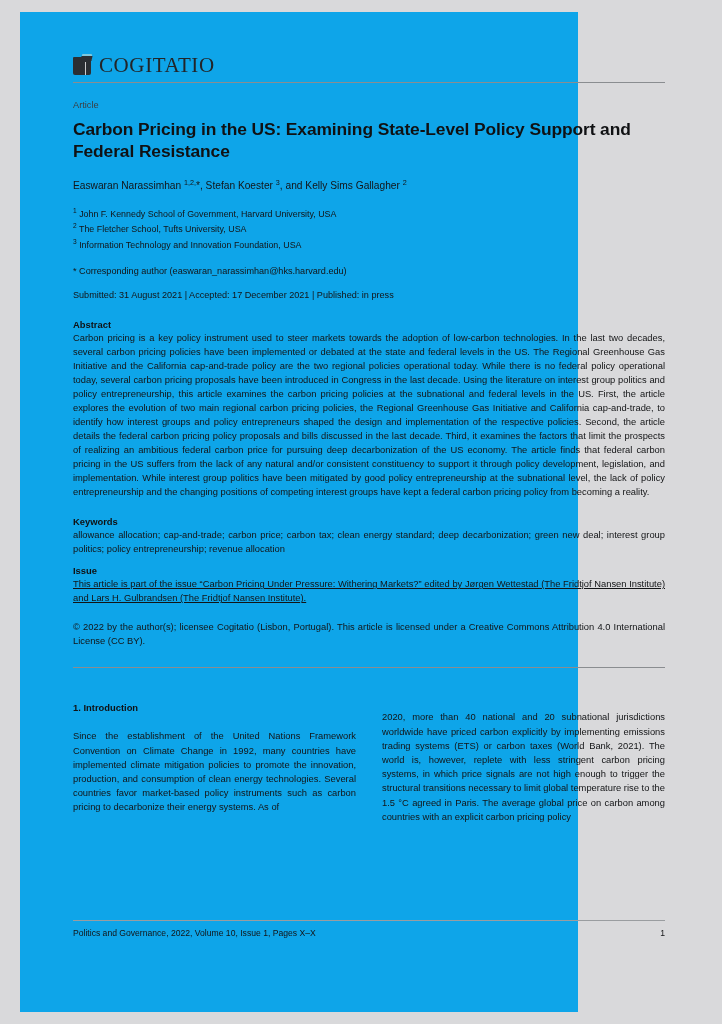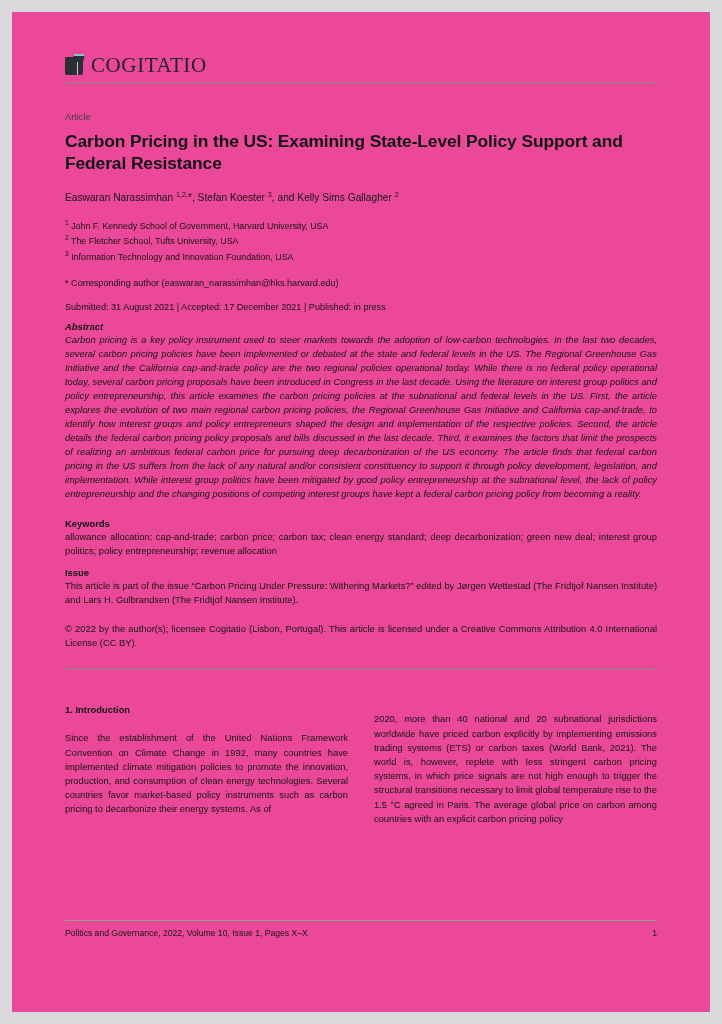--- a/index.html
+++ b/index.html
@@ -8,25 +8,25 @@
     background: #d9d9db;
   }
   body {
     width: 722px;
     height: 1024px;
     overflow: hidden;
     font-family: "Liberation Sans", sans-serif;
   }
   .page {
     position: absolute;
-    left: 12px;
+    left: 20px;
     top: 12px;
-    width: 698px;
+    width: 558px;
     height: 1000px;
-    background: #ec4899;
+    background: #0ea5e9;
     box-sizing: border-box;
   }
   .content {
     position: absolute;
     left: 53px;
     top: 30px;
     width: 592px;
   }
 
   
@@ -102,21 +102,21 @@
     margin-top: 16px;
     text-align: right;
     font-size: 9.3px;
     font-weight: bold;
     line-height: 1.45;
     color: #131416;
   }
 
   
   .article-kind {
-    margin-top: 29px;
+    margin-top: 17px;
     font-size: 9.2px;
     color: #3b3e41;
   }
   .article-title {
     margin-top: 8px;
     font-size: 17.4px;
     font-weight: bold;
     line-height: 1.28;
     color: #101113;
     letter-spacing: -.1px;
@@ -153,26 +153,26 @@
     font-weight: bold;
     color: #101113;
   }
   .sec-body {
     font-size: 9.35px;
     line-height: 1.5;
     color: #131416;
     text-align: justify;
     hyphens: none;
   }
-  .abstract { margin-top: 9px; font-style: italic; }
+  .abstract { margin-top: 19px; }
   .abstract .sec-body { margin-top: 1px; }
   .keywords { margin-top: 17px; }
   .keywords .sec-body { margin-top: 1px; }
   .issue-sec { margin-top: 9px; }
-  .issue-sec .sec-body { margin-top: 1px; }
+  .issue-sec .sec-body { margin-top: 1px; text-decoration: underline; }
   .copyright {
     margin-top: 15px;
     font-size: 9.35px;
     line-height: 1.5;
     color: #131416;
     text-align: justify;
   }
 
   .divider-main {
     margin-top: 19px;

